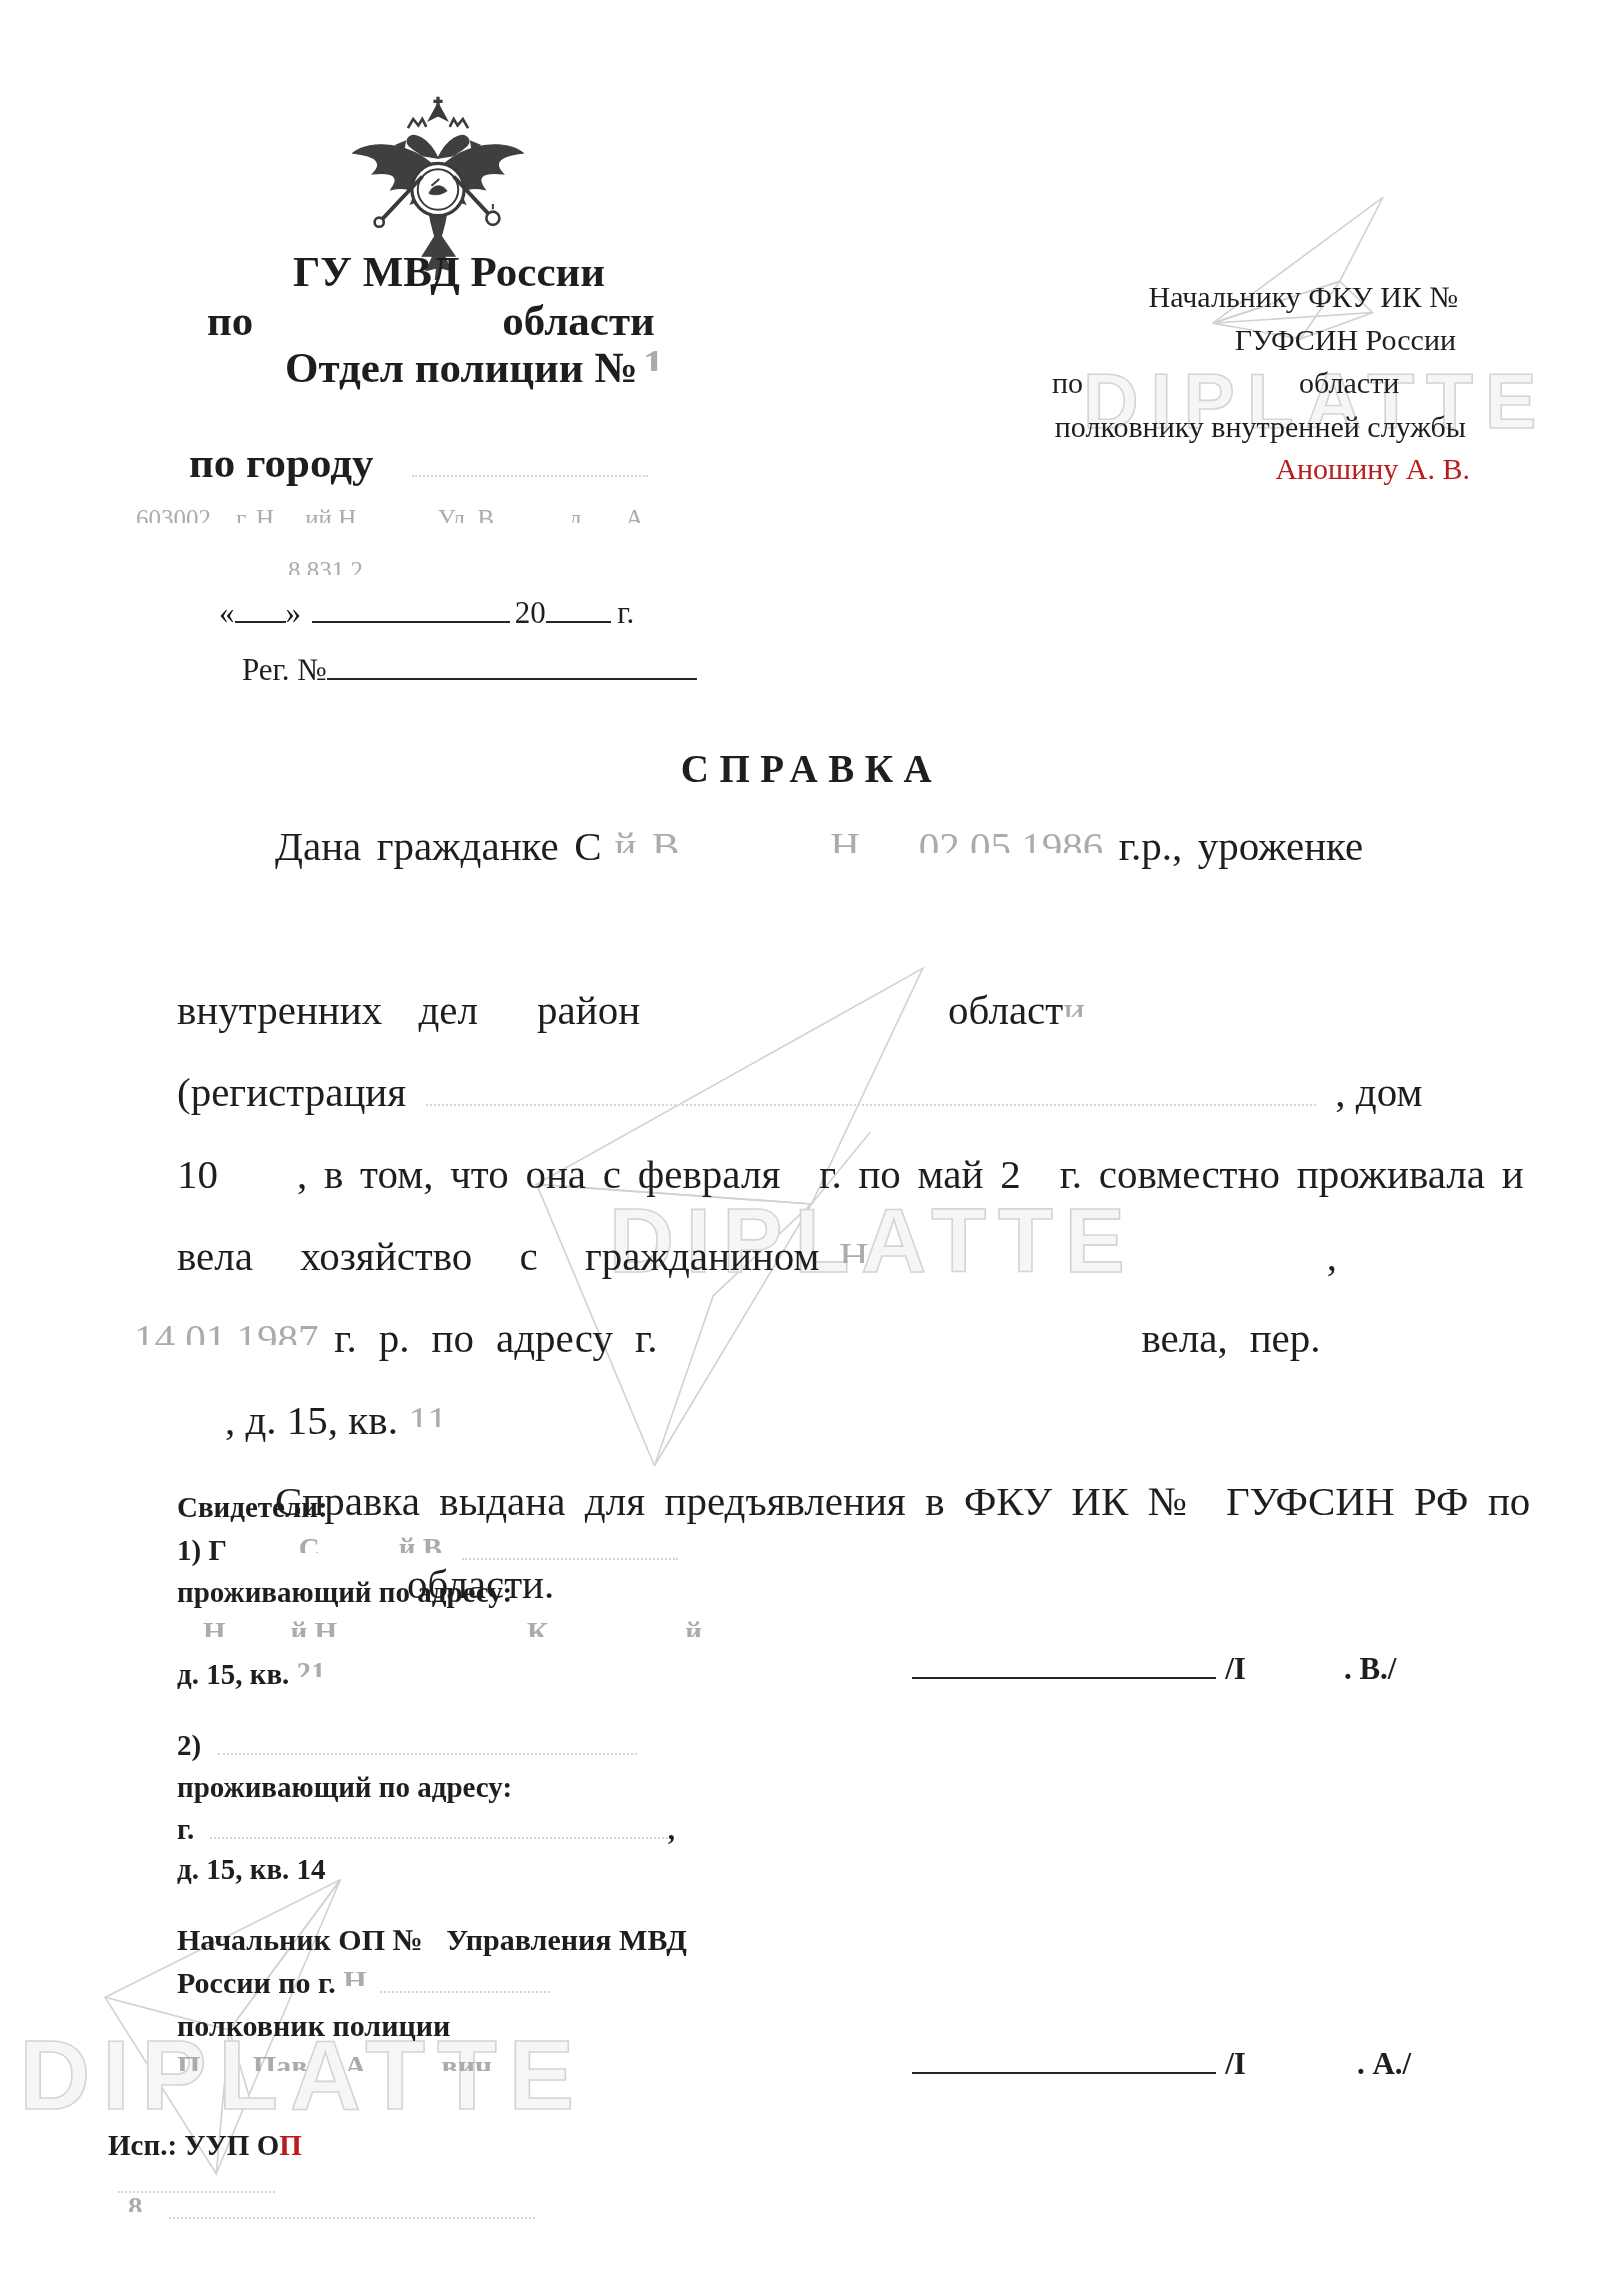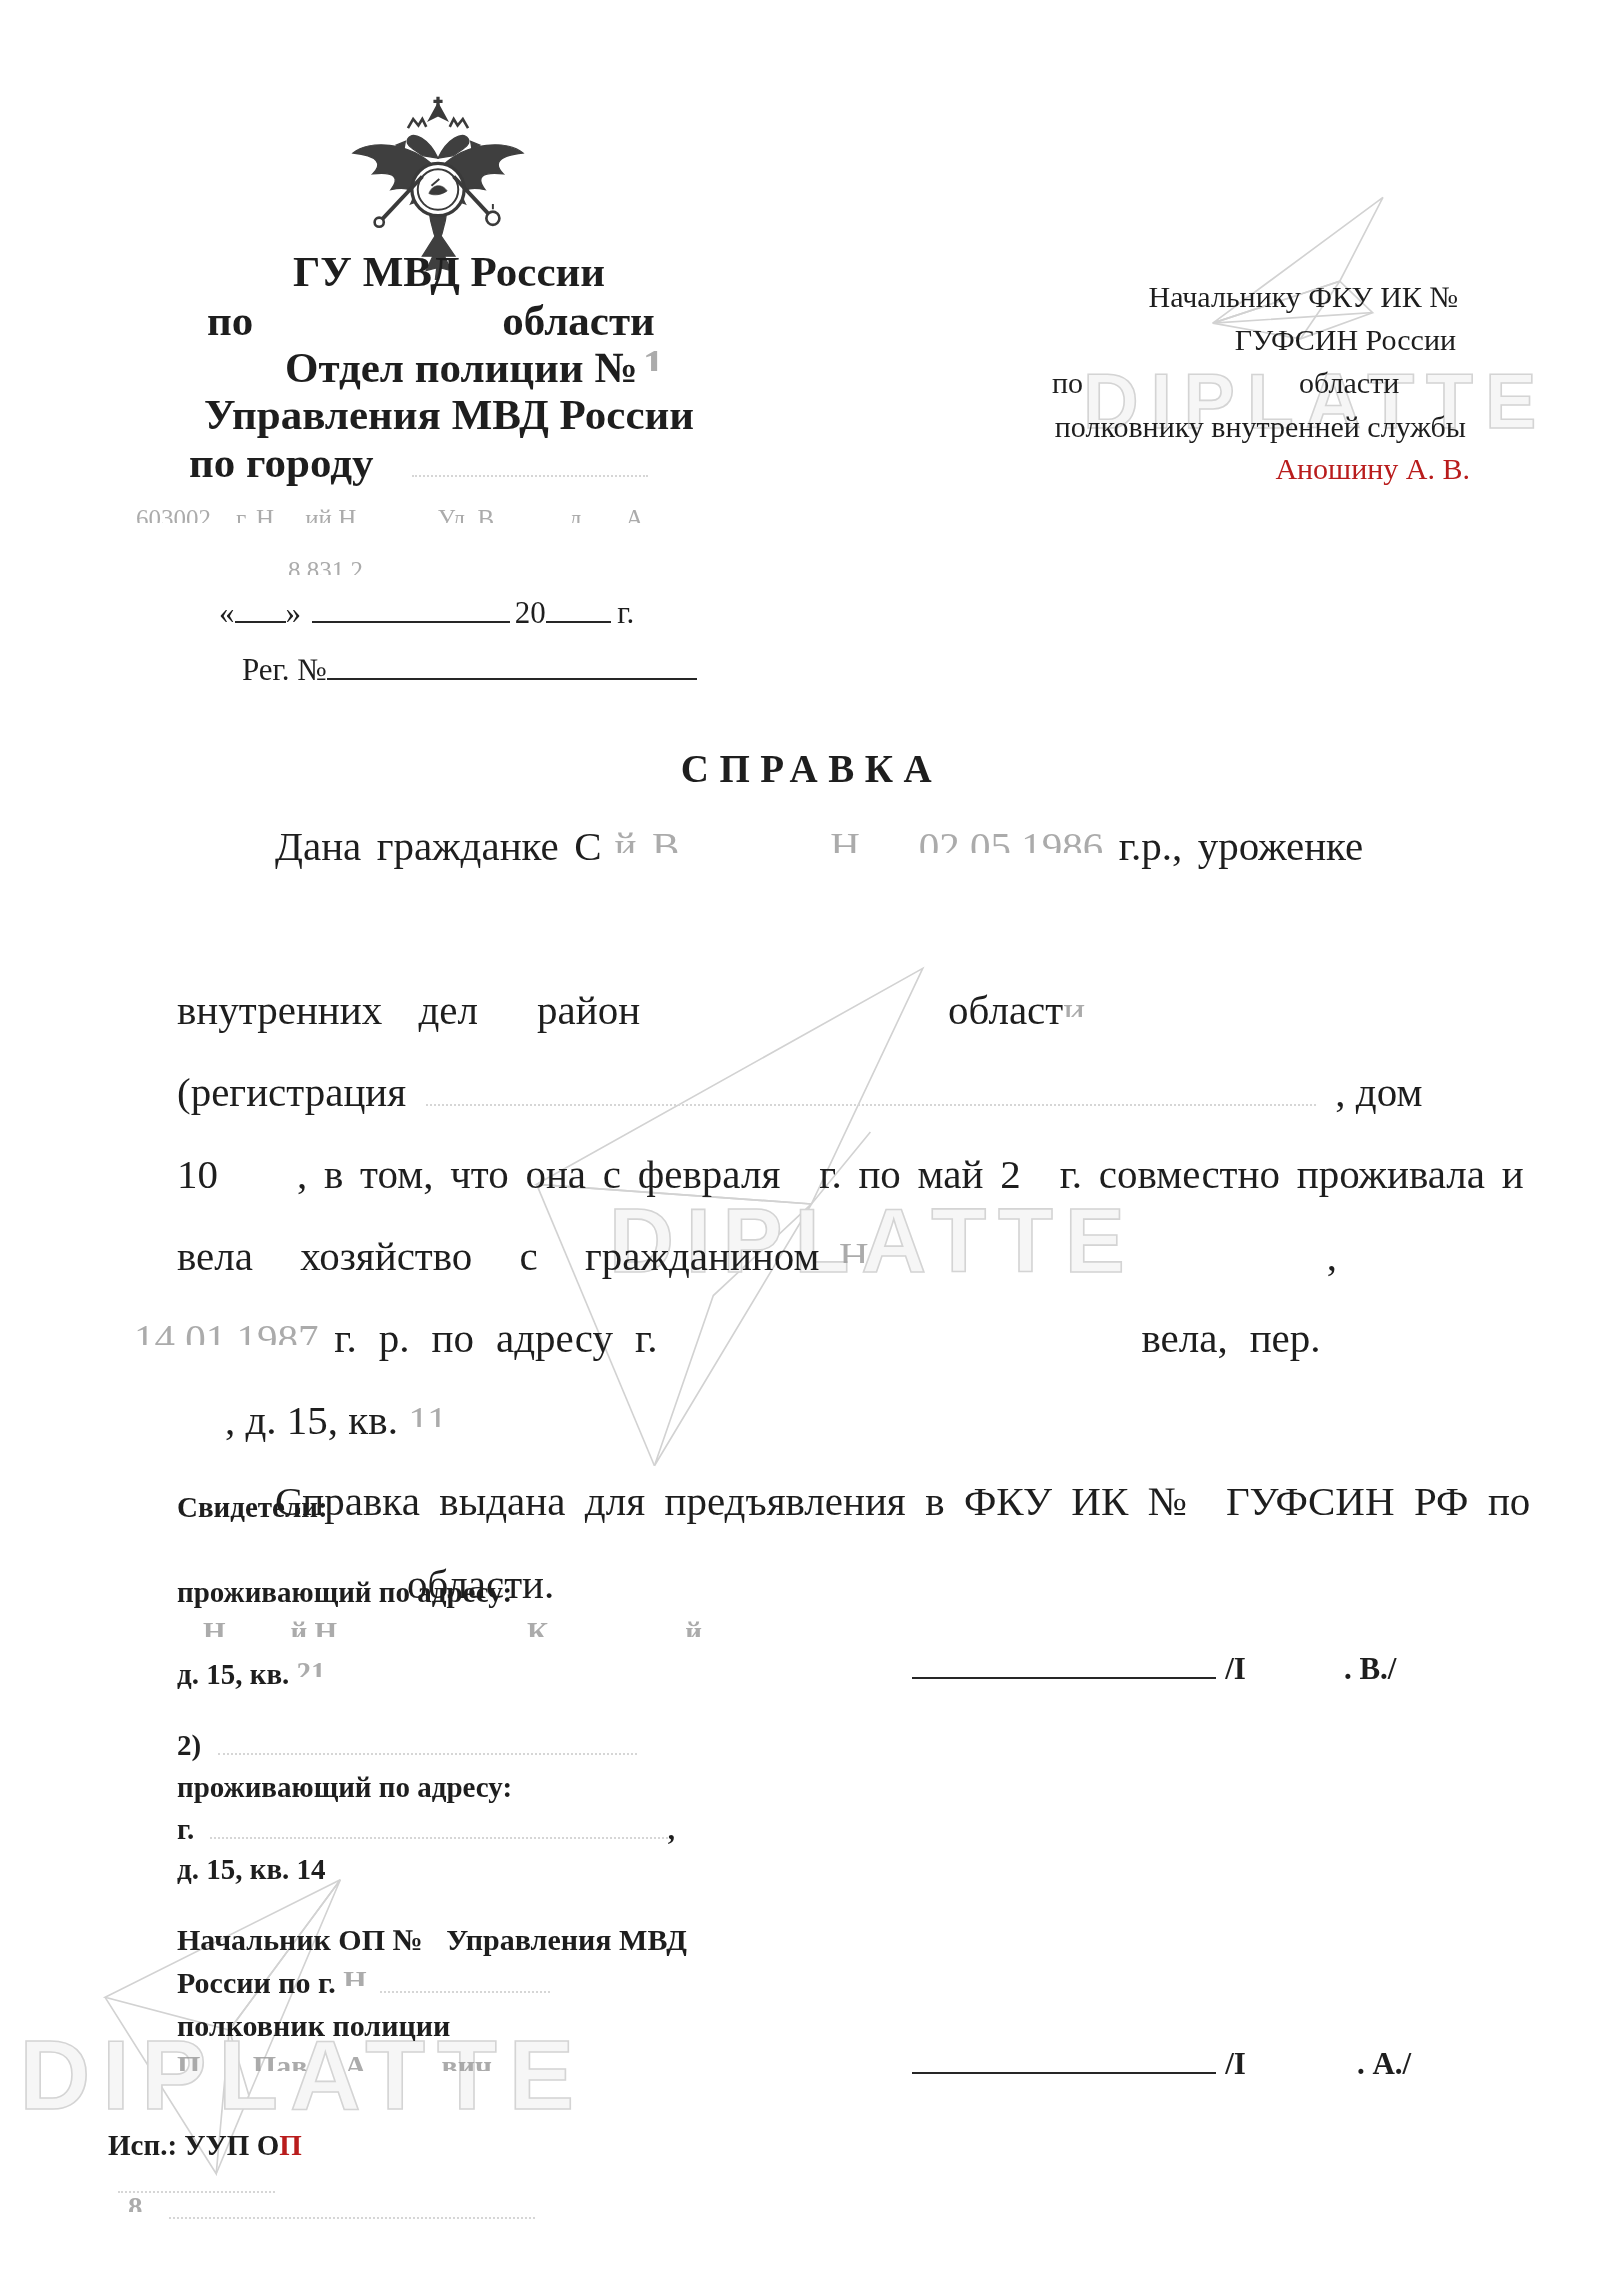--- a/index.html
+++ b/index.html
@@ -86,21 +86,20 @@
       <circle cx="60" cy="202" r="7" stroke-width="4"></circle>
       <path d="M174,132 L228,190" stroke-width="6"></path>
       <circle cx="234" cy="196" r="10" stroke-width="4"></circle>
       <path d="M234,182 v-8 M230,186 h8" stroke-width="3"></path>
     </g>
   </svg>
 
   <div class="abs lh" style="left:194px;top:247px;width:510px;text-align:center;">ГУ МВД России</div>
   <div class="abs lh" style="left:207px;top:296px;"><span class="sg-txt">по</span><span class="sg-gap" style="width: 249px;"></span><span class="sg-txt">области</span></div>
   <div class="abs lh" style="left:285px;top:343px;"><span class="sg-txt">Отдел полиции №</span><span class="sg-gap" style="width: 5.2px;"></span><span class="sg-frag">1</span></div>
-  <div class="abs lh" style="left:194px;top:390px;width:510px;text-align:center;">Управления МВД России</div>
   <div class="abs lh" style="left:189px;top:438px;"><span class="sg-txt">по городу</span><span class="sg-gap" style="width: 39px;"></span><span class="sg-ghost" style="width: 236px;"></span></div>
 
   <div class="abs faint-line" style="left:136px;top:506px;">
     <span class="sg-frag">603002,&nbsp;&nbsp;&nbsp;г.&nbsp;Н&nbsp;&nbsp;&nbsp;&nbsp;&nbsp;ий&nbsp;Н&nbsp;&nbsp;&nbsp;&nbsp;&nbsp;&nbsp;&nbsp;&nbsp;&nbsp;&nbsp;,&nbsp;&nbsp;Ул.&nbsp;В&nbsp;&nbsp;&nbsp;&nbsp;&nbsp;&nbsp;&nbsp;&nbsp;&nbsp;,&nbsp;&nbsp;д.&nbsp;&nbsp;&nbsp;&nbsp;&nbsp;&nbsp;А</span>
   </div>
   <div class="abs faint-line" style="left:288px;top:558px;">
     <span class="sg-frag">8&nbsp;831&nbsp;2</span>
   </div>
 
   <div class="abs adr" style="right:165px;top:280px;">Начальнику ФКУ ИК №</div>
@@ -119,20 +118,21 @@
   <div class="abs body-line" style="left:177px;top:1072px;"><span class="sg-txt">(регистрация</span><span class="sg-gap" style="width: 19.6px;"></span><span class="sg-ghost" style="width: 890px;"></span><span class="sg-gap" style="width: 19.6px;"></span><span class="sg-txt">, дом</span></div>
   <div class="abs body-line" style="left:177px;top:1154px;word-spacing:6.5px;"><span class="sg-txt">10</span><span class="sg-gap" style="width: 79px;"></span><span class="sg-txt">, в том, что она с февраля</span><span class="sg-gap" style="width: 39px;"></span><span class="sg-txt">г. по май 2</span><span class="sg-gap" style="width: 39px;"></span><span class="sg-txt">г. совместно проживала и</span></div>
   <div class="abs body-line" style="left:177px;top:1236px;word-spacing:37px;"><span class="sg-txt">вела хозяйство с гражданином</span><span class="sg-gap" style="width: 19.6px;"></span><span class="sg-frag">Н</span><span class="sg-gap" style="width: 458px;"></span><span class="sg-txt">,</span></div>
   <div class="abs body-line" style="left:134px;top:1318px;word-spacing:11.8px;"><span class="sg-frag">14.01.1987</span><span class="sg-gap" style="width: 15.7px;"></span><span class="sg-txt">г. р. по адресу г.</span><span class="sg-gap" style="width: 484px;"></span><span class="sg-txt">вела, пер.</span></div>
   <div class="abs body-line" style="left:177px;top:1400px;"><span class="sg-gap" style="width: 48px;"></span><span class="sg-txt">, д. 15, кв. </span><span class="sg-frag">11.</span></div>
   <div class="abs body-line" style="left:177px;top:1481px;word-spacing:9.2px;"><span class="sg-gap" style="width: 98px;"></span><span class="sg-txt">Справка выдана для предъявления в ФКУ ИК №</span><span class="sg-gap" style="width: 39px;"></span><span class="sg-txt">ГУФСИН РФ по</span></div>
   <div class="abs body-line" style="left:177px;top:1564px;"><span class="sg-gap" style="width: 230px;"></span><span class="sg-txt">области.</span></div>
 
   <div class="abs wit" style="left:177px;top:1491px;">Свидетели:</div>
 
+  <div class="abs wit" style="left:177px;top:1534px;"><span class="sg-txt">1) Г</span><span class="sg-gap" style="width: 72px;"></span><span class="sg-frag">С</span><span class="sg-gap" style="width: 79px;"></span><span class="sg-frag">й В</span><span class="sg-gap" style="width: 19.6px;"></span><span class="sg-ghost" style="width: 216px;"></span></div>
   <div class="abs wit" style="left:177px;top:1576px;">проживающий по адресу:</div>
   <div class="abs wit" style="left:177px;top:1618px;"><span class="sg-gap" style="width: 26px;"></span><span class="sg-frag">Н</span><span class="sg-gap" style="width: 65px;"></span><span class="sg-frag">й Н</span><span class="sg-gap" style="width: 190px;"></span><span class="sg-frag">К</span><span class="sg-gap" style="width: 137px;"></span><span class="sg-frag">й,</span></div>
   <div class="abs wit" style="left:177px;top:1658px;"><span class="sg-txt">д. 15, кв. </span><span class="sg-frag">21</span></div>
   <div class="abs sig" style="left:912px;top:1648px;"><span class="sg-line" style="width: 304px;"></span><span class="sg-gap" style="width: 9.2px;"></span><span class="sg-txt">/І</span><span class="sg-gap" style="width: 98px;"></span><span class="sg-txt">. В./</span></div>
 
   <div class="abs wit" style="left:177px;top:1729px;"><span class="sg-txt">2)</span><span class="sg-gap" style="width: 17px;"></span><span class="sg-ghost" style="width: 419px;"></span></div>
   <div class="abs wit" style="left:177px;top:1771px;">проживающий по адресу:</div>
   <div class="abs wit" style="left:177px;top:1813px;"><span class="sg-txt">г.</span><span class="sg-gap" style="width: 15.7px;"></span><span class="sg-ghost" style="width: 458px;"></span><span class="sg-txt">,</span></div>
   <div class="abs wit" style="left:177px;top:1853px;text-align:right;"><span class="sg-txt">д. 15, кв. 14</span></div>
 

